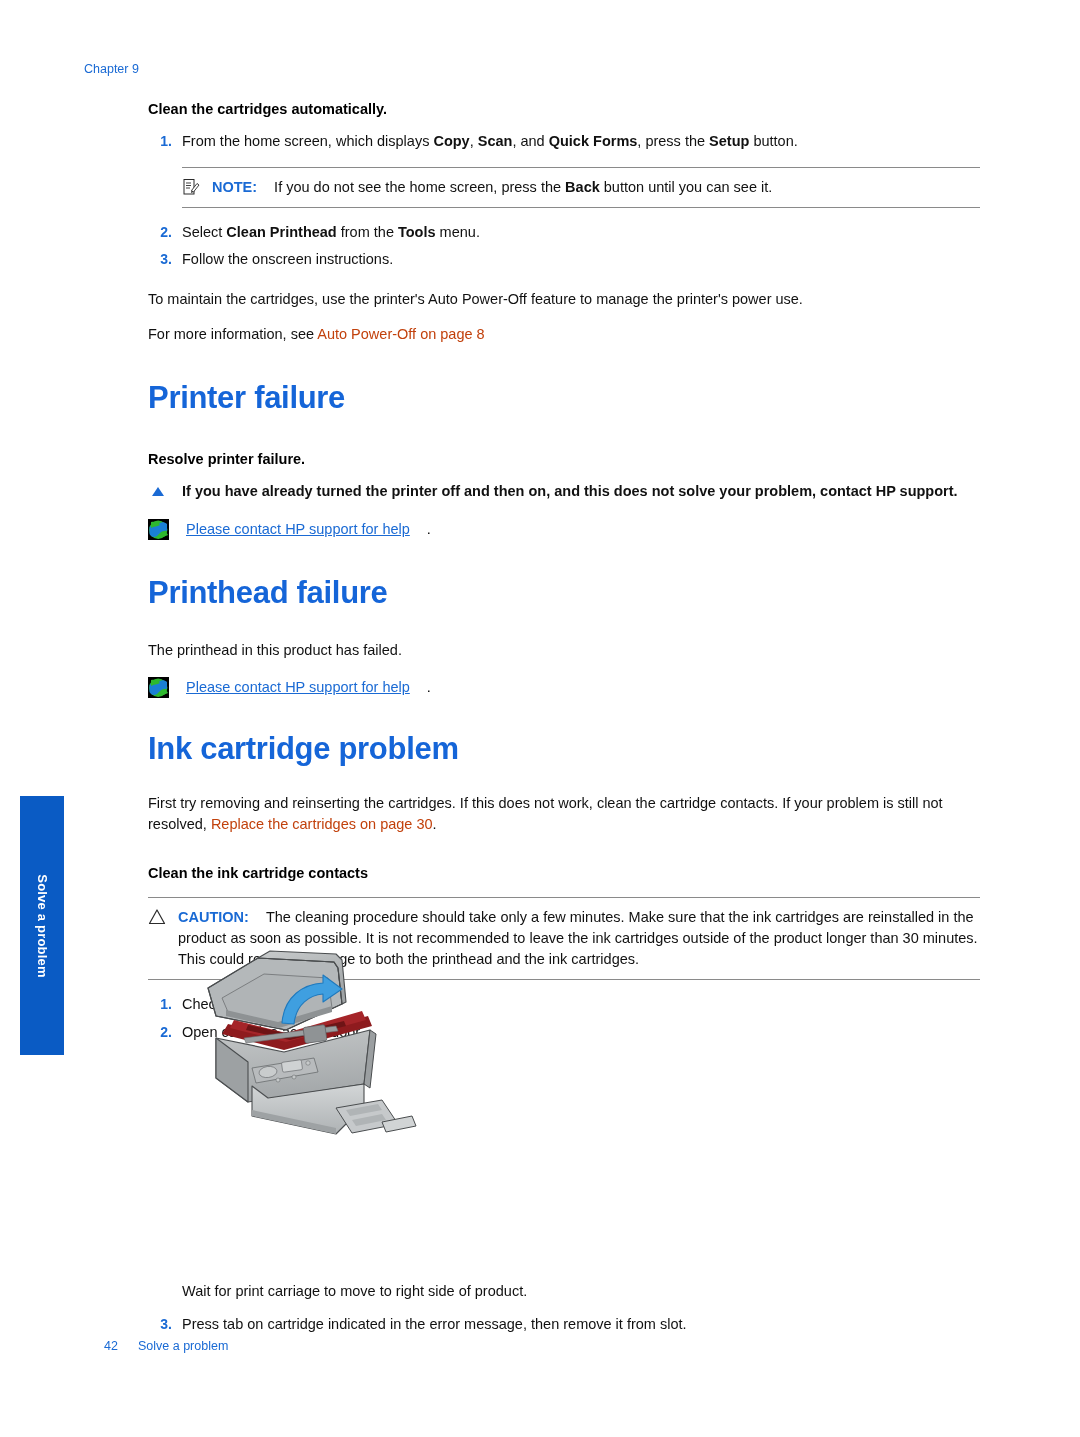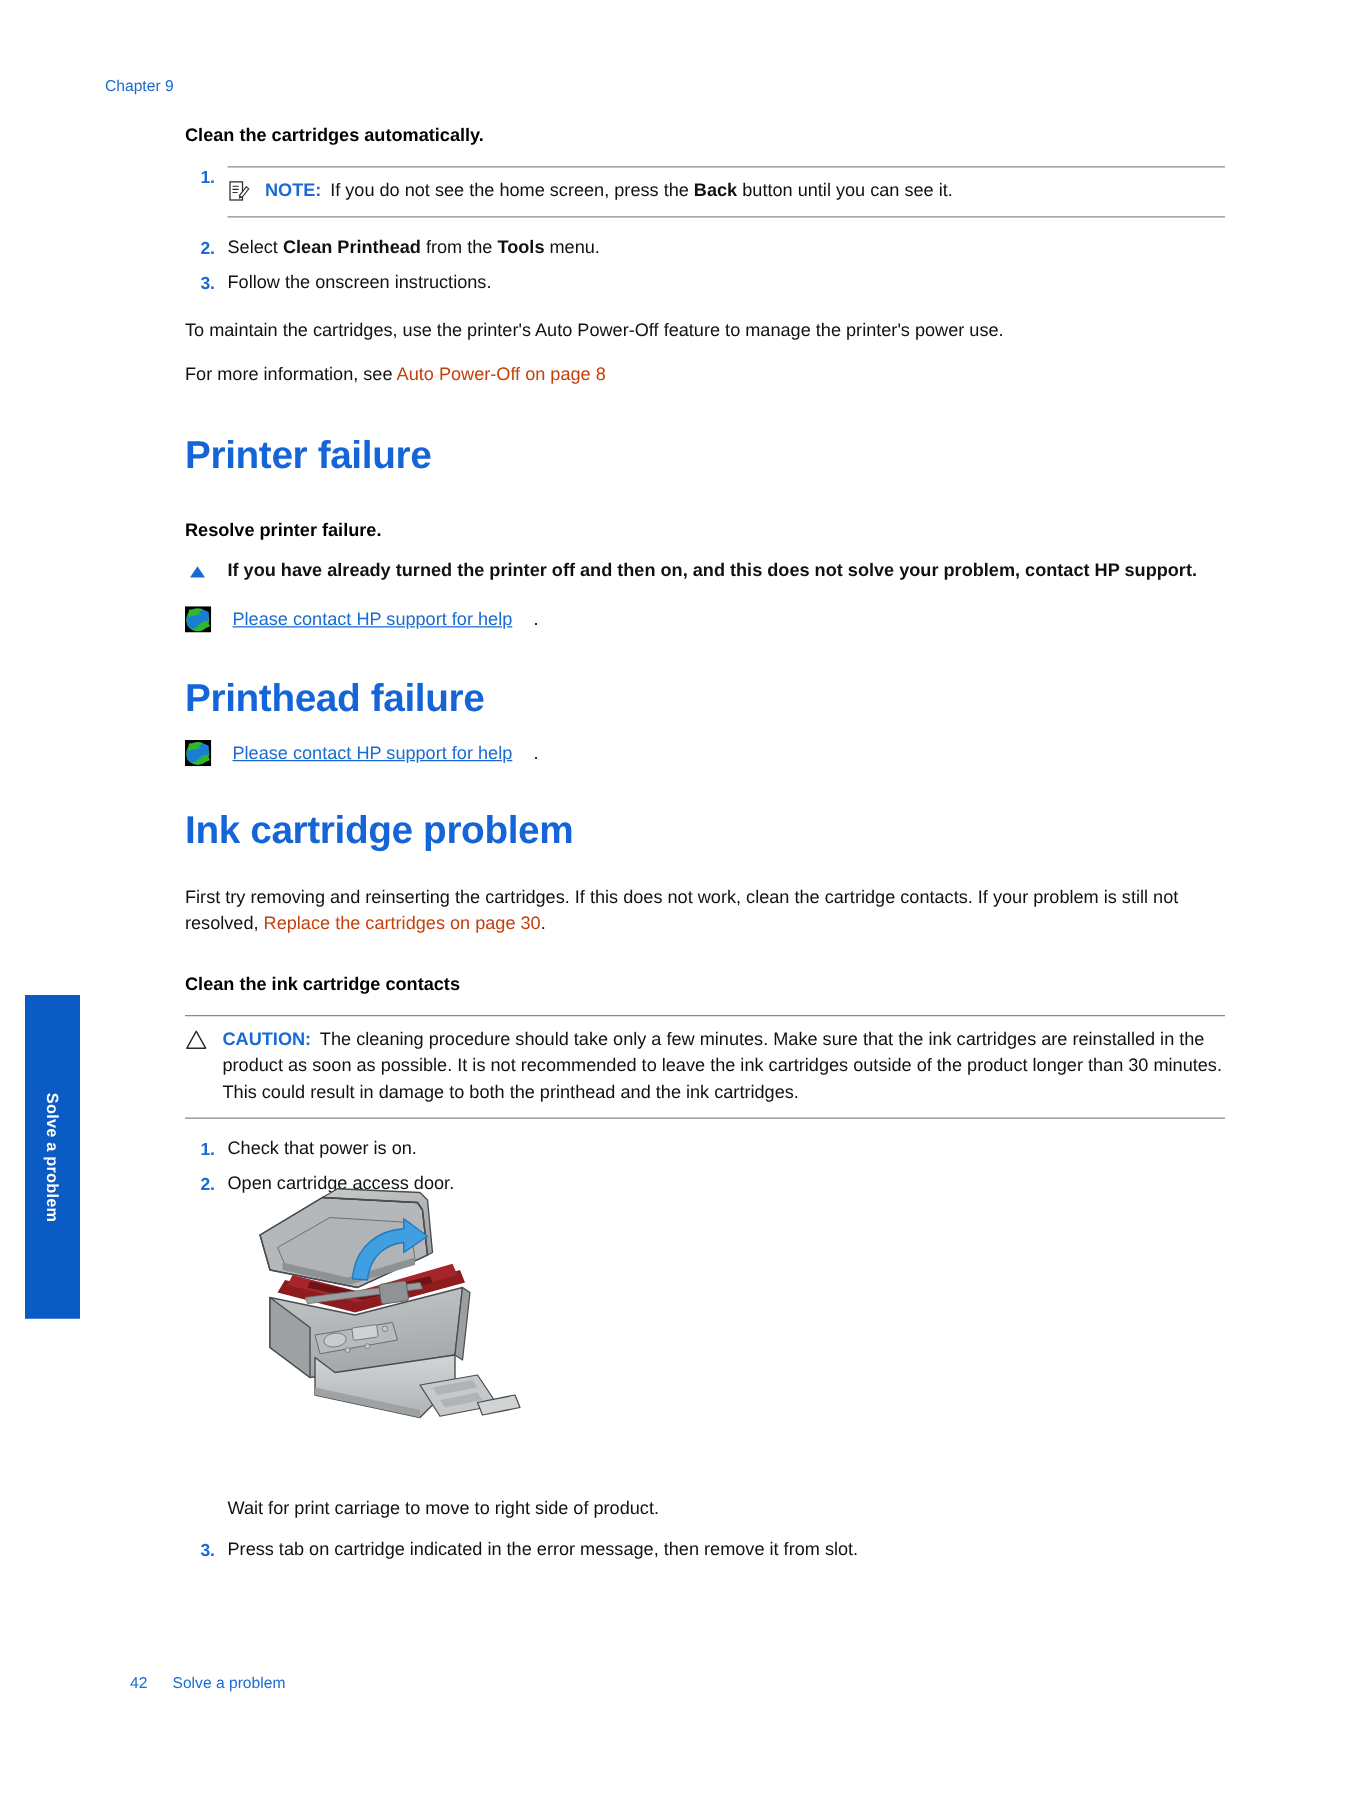--- a/index.html
+++ b/index.html
@@ -122,21 +122,21 @@
     border-bottom: 1.5px solid #8a8a8a;
     padding: 9px 0 9px 30px;
     margin: 14px 0 14px 0;
     font-size: 14.5px;
     line-height: 1.45;
     color: #111;
   }
   .admon .admon-label {
     color: #1a6ad4;
     font-weight: bold;
-    margin-right: 7px;
+    margin-right: 17px;
   }
   .admon .admon-icon {
     position: absolute;
     left: 0;
     top: 10px;
     width: 18px;
     height: 18px;
   }
 
   
@@ -198,20 +198,21 @@
 
   <div class="chapter">Chapter 9</div>
 
   <div class="content">
 
     <div class="sub-head">Clean the cartridges automatically.</div>
 
     <ul class="olist">
       <li>
         <span class="num">1.</span>
+        <span class="cont"><span>From the home screen, which displays </span><b>Copy</b><span>, </span><b>Scan</b><span>, and </span><b>Quick Forms</b><span>, press the </span><b>Setup</b><span> button.</span></span>
       </li>
     </ul>
 
     <div class="admon" style="margin-left:34px;">
       <span class="admon-icon">
         <svg viewBox="0 0 18 18" xmlns="http://www.w3.org/2000/svg">
           <rect x="2" y="1.5" width="10" height="14.5" fill="#ffffff" stroke="#2b2b2b" stroke-width="1"></rect>
           <line x1="4" y1="5" x2="9" y2="5" stroke="#2b2b2b" stroke-width="0.9"></line>
           <line x1="4" y1="7.5" x2="9" y2="7.5" stroke="#2b2b2b" stroke-width="0.9"></line>
           <line x1="4" y1="10" x2="8" y2="10" stroke="#2b2b2b" stroke-width="0.9"></line>
@@ -257,20 +258,21 @@
           <path d="M3 3 C6 2, 10 3, 12 6 C9 8, 6 7, 3 9 Z" fill="#2eb82e"></path>
           <path d="M13 13 C16 12, 19 13, 20 16 C17 18, 14 17, 12 19 Z" fill="#2eb82e"></path>
         </svg>
       </span>
       <a class="support-link" href="#">Please contact HP support for help</a>
       <span style="font-size:14.5px;">.</span>
     </div>
 
     <h1 class="h1" style="margin-top:36px;">Printhead failure</h1>
 
+    <p class="para" style="margin-top:30px;">The printhead in this product has failed.</p>
 
     <div class="support-row" style="margin-top:16px;">
       <span>
         <svg class="globe-icon" viewBox="0 0 21 21" xmlns="http://www.w3.org/2000/svg">
           <rect x="0" y="0" width="21" height="21" fill="#000000"></rect>
           <circle cx="10.2" cy="10.8" r="9.2" fill="#2eb82e"></circle>
           <path d="M1.5 8 C5 5, 9 7, 12 4 C14 2.5, 17 3, 19 5 L19 12 C15 11, 12 14, 9 17 C6 19, 3 18, 1.5 15 Z" fill="#1a7fd4"></path>
           <path d="M3 3 C6 2, 10 3, 12 6 C9 8, 6 7, 3 9 Z" fill="#2eb82e"></path>
           <path d="M13 13 C16 12, 19 13, 20 16 C17 18, 14 17, 12 19 Z" fill="#2eb82e"></path>
         </svg>

